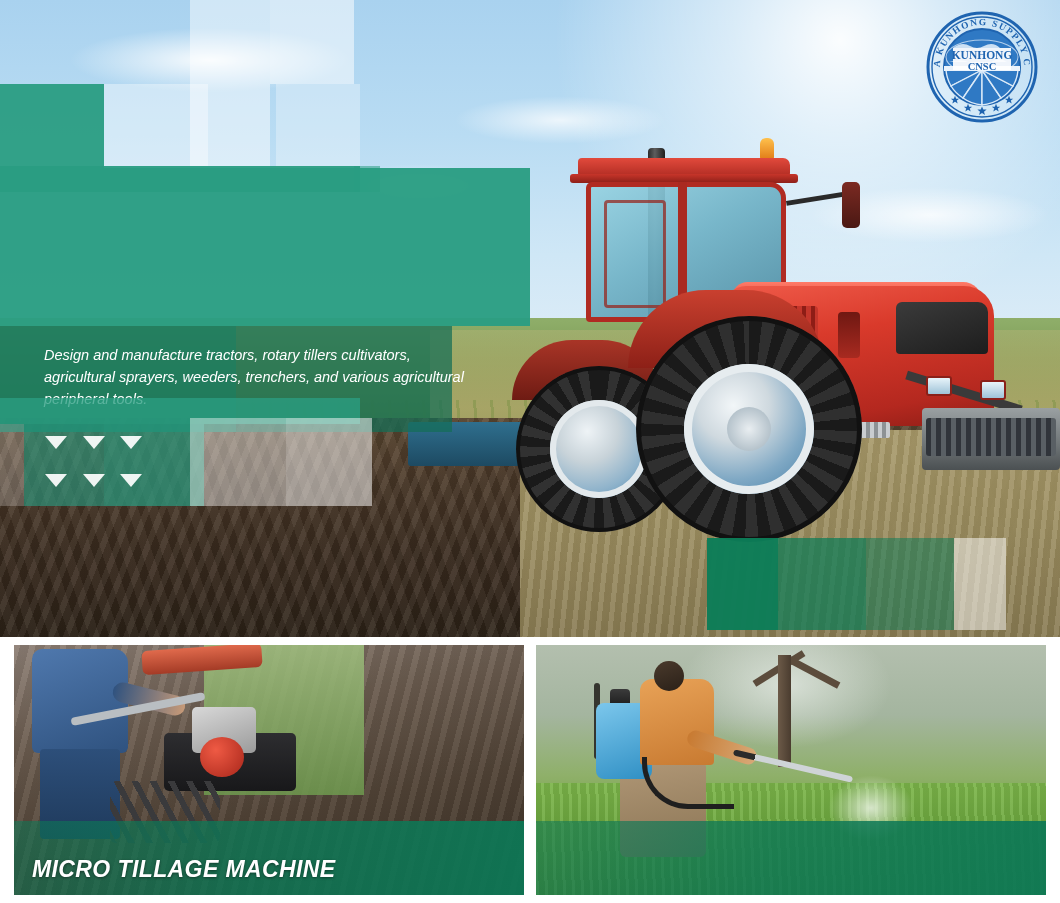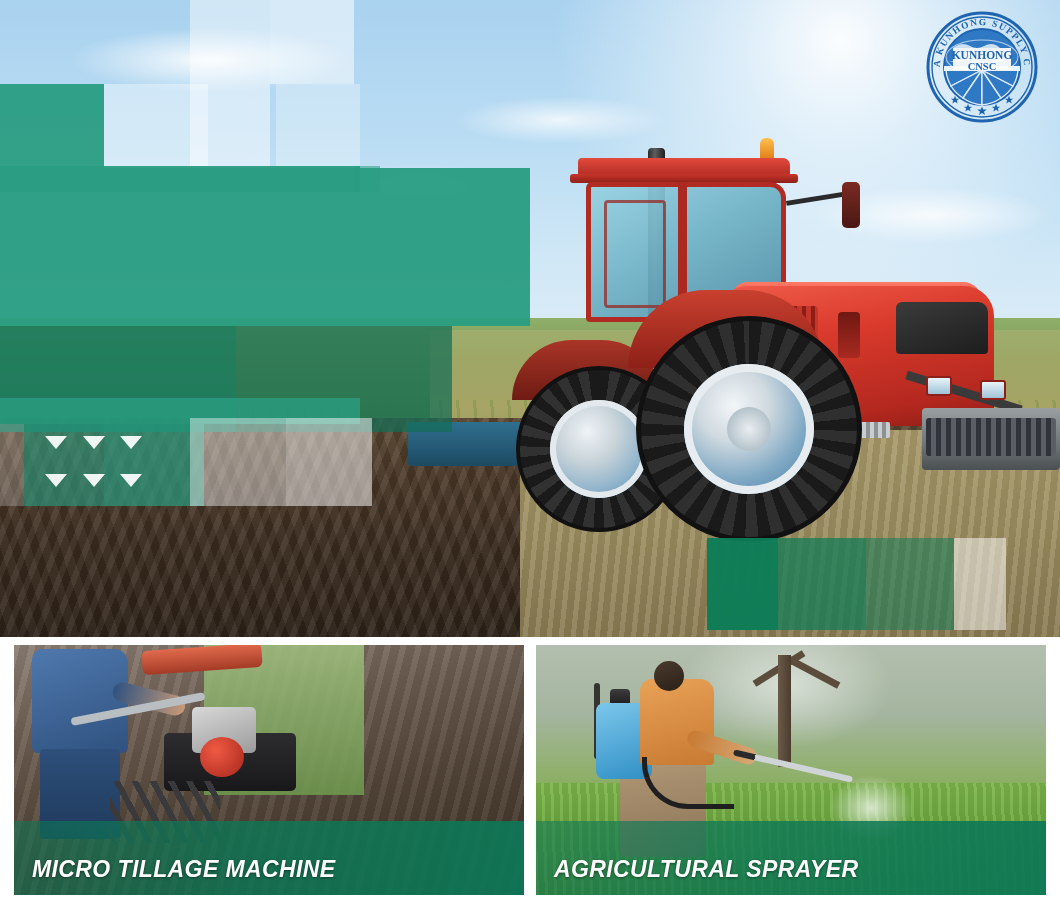--- a/index.html
+++ b/index.html
@@ -368,20 +368,21 @@
     <div class="mos mos-e"></div>
     <div class="mos mos-a"></div>
     <div class="mos mos-b"></div>
     <div class="mos mos-f"></div>
     <div class="mos mos-g"></div>
 
     <div class="panel-solid"></div>
     <div class="panel-soft"></div>
     <div class="panel-soft-2"></div>
 
+    <div class="subcopy">Design and manufacture tractors, rotary tillers cultivators, agricultural sprayers, weeders, trenchers, and various agricultural peripheral tools.</div>
 
     <div class="tile tile-7"></div>
     <div class="tile tile-1"></div>
     <div class="tile tile-2"></div>
     <div class="tile tile-3"></div>
     <div class="tile tile-5"></div>
     <div class="tile tile-6"></div>
 
     <div class="tri" style="left:45px;  top:436px;"></div>
     <div class="tri" style="left:83px;  top:436px;"></div>
@@ -465,18 +466,17 @@
       <div class="c3-person-legs"></div>
       <div class="c3-lever"></div>
       <div class="c3-tank-cap"></div>
       <div class="c3-tank"></div>
       <div class="c3-person-shirt"></div>
       <div class="c3-person-head"></div>
       <div class="c3-hose"></div>
       <div class="c3-arm"></div>
       <div class="c3-lance"></div>
       <div class="card-fade full"></div>
-      <div class="card-label wide">AGRICULTURAL SPRAYER</div>
     </div>
 
   </div>
 
 </div>
 
 </body></html>

